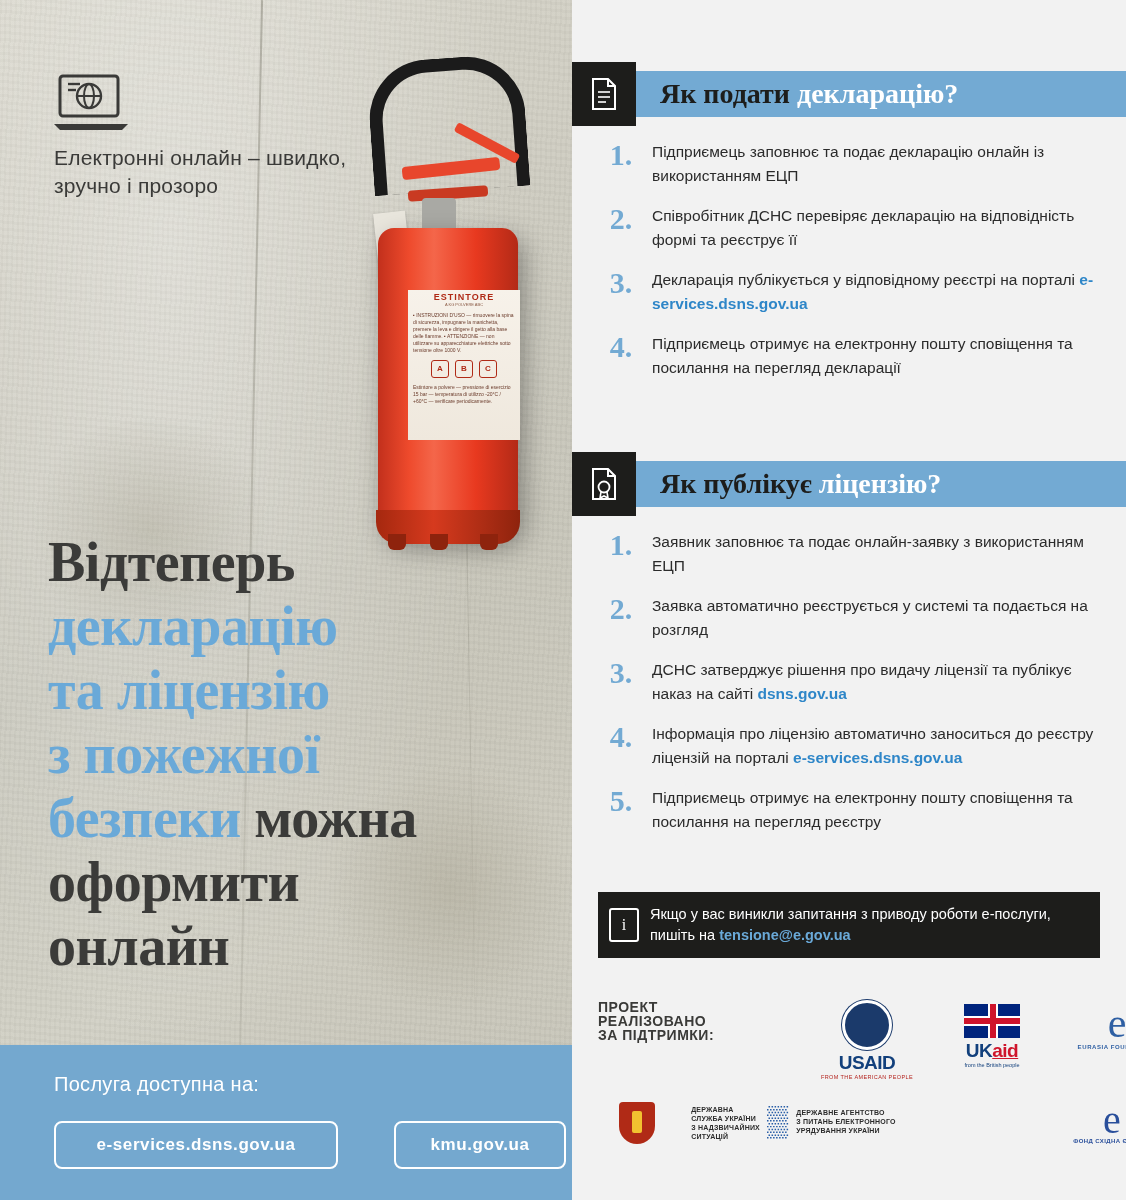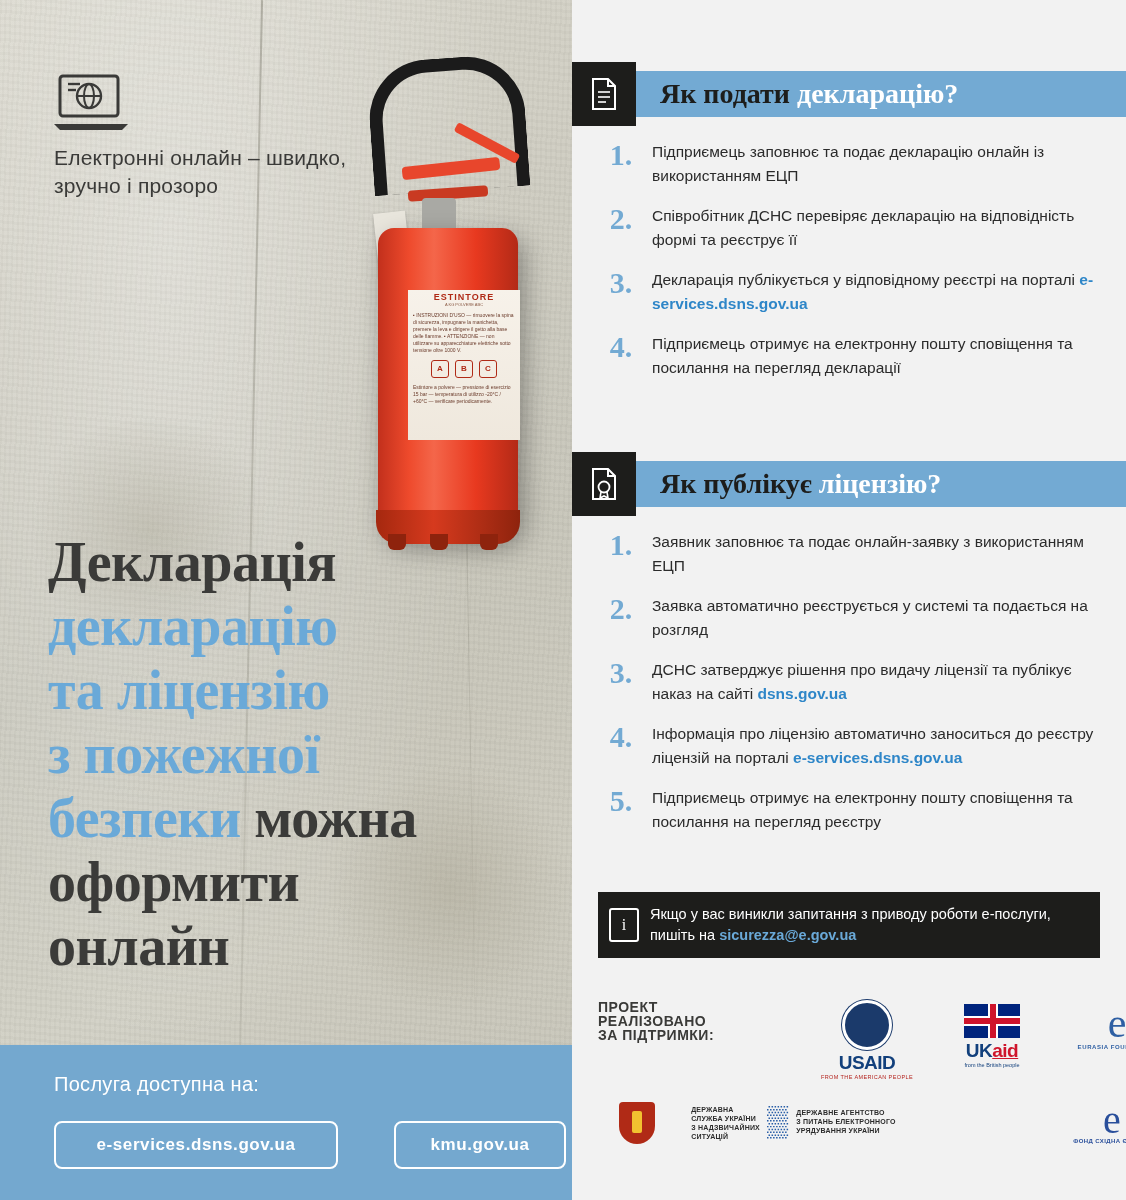--- a/index.html
+++ b/index.html
@@ -245,21 +245,21 @@
           Estintore a polvere — pressione di esercizio 15 bar — temperatura di utilizzo -20°C / +60°C — verificare periodicamente.
         </div>
       </div>
       <div class="base"></div>
       <div class="feet" style="left:58px;"></div>
       <div class="feet" style="left:100px;"></div>
       <div class="feet" style="left:150px;"></div>
     </div>
 
     <div class="headline">
-      <span>Декларація</span><br>
+      <span>Відтеперь</span><br>
       <span class="blue">декларацію<br>та ліцензію<br>з пожежної<br>безпеки</span>
       <span> можна<br>оформити<br>онлайн</span>
     </div>
 
     <div class="bluebar">
       <div class="cap">Послуга доступна на:</div>
       <div class="pill pill1">e-services.dsns.gov.ua</div>
       <div class="pill pill2">kmu.gov.ua</div>
     </div>
   </div>
@@ -345,21 +345,21 @@
           <div class="txt">Підприємець отримує на електронну пошту сповіщення та посилання на перегляд реєстру</div>
         </div>
       </div>
     </div>
 
     <div class="infobox" style="top:892px;">
       <div class="isq">
         <div class="ibadge">i</div>
       </div>
       <div class="itxt">
-        <span>Якщо у вас виникли запитання з приводу роботи е-послуги, пишіть на </span><span class="m">sicurezza@e.gov.ua</span>
+        <span>Якщо у вас виникли запитання з приводу роботи е-послуги, пишіть на </span><span class="m">tensione@e.gov.ua</span>
       </div>
     </div>
 
     <div class="proj">
       ПРОЕКТ<br>РЕАЛІЗОВАНО<br>ЗА ПІДТРИМКИ:
     </div>
 
     <div class="logos">
 
       <div class="logo" style="left:240px;top:10px;width:110px;text-align:center;">

